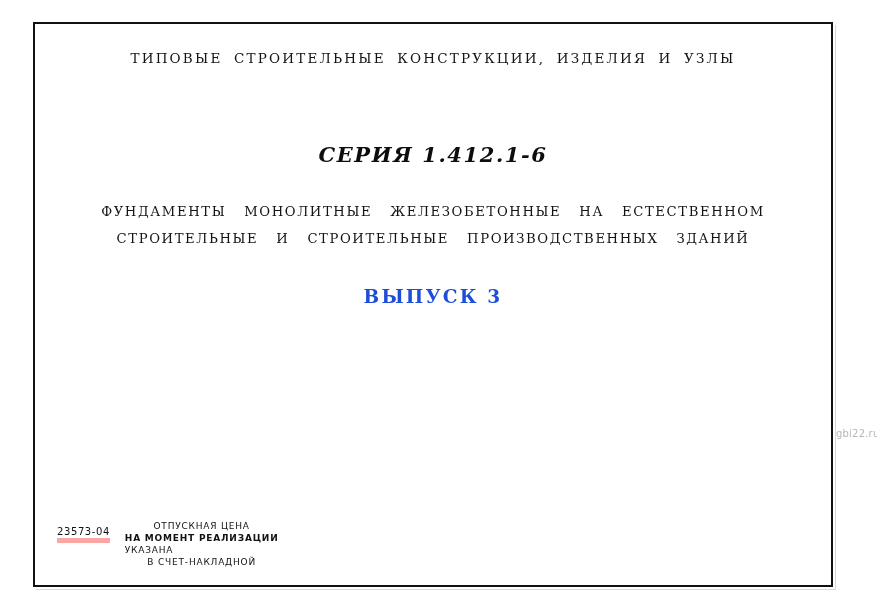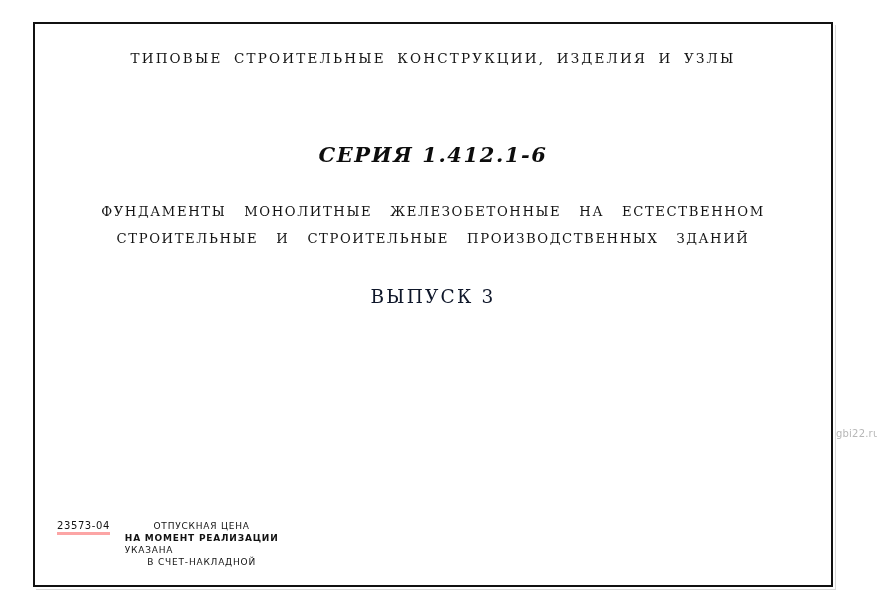--- a/index.html
+++ b/index.html
@@ -87,23 +87,23 @@
     white-space: nowrap;
   }
   #title-lines .w {
     display: inline-block;
     padding: 0 9px;
   }
 
   #issue-title {
     top: 286px;
     font-size: 18.5px;
-    font-weight: normal;
+    font-weight: bold;
     letter-spacing: 2.2px;
-    color: #0f172a;
+    color: #1d4ed8;
   }
 
   #issue-subtitle {
     top: 314px;
     font-size: 10.5px;
     letter-spacing: 1.3px;
     word-spacing: 3px;
     font-family: "DejaVu Sans", sans-serif;
     color: #151515;
   }
@@ -116,22 +116,23 @@
     font-family: "DejaVu Sans", sans-serif;
     font-size: 9px;
     color: #121212;
     white-space: nowrap;
   }
   #doc-code {
     display: inline-block;
     vertical-align: top;
     font-size: 10px;
     letter-spacing: 0.6px;
-    border-bottom: 3px solid #fca5a5;
+    border-bottom: 5px solid #fca5a5;
     padding-bottom: 1px;
+    margin-top: 6px;
   }
   #price-note {
     display: inline-block;
     vertical-align: top;
     margin-left: 12px;
     text-align: center;
     line-height: 12px;
     letter-spacing: 0.8px;
   }
   #price-note span {

